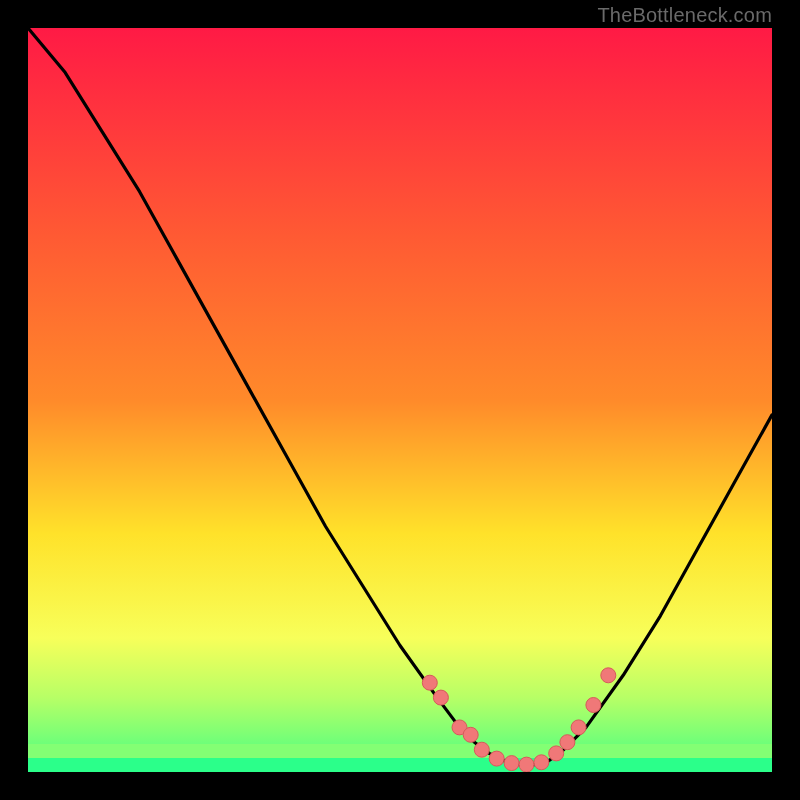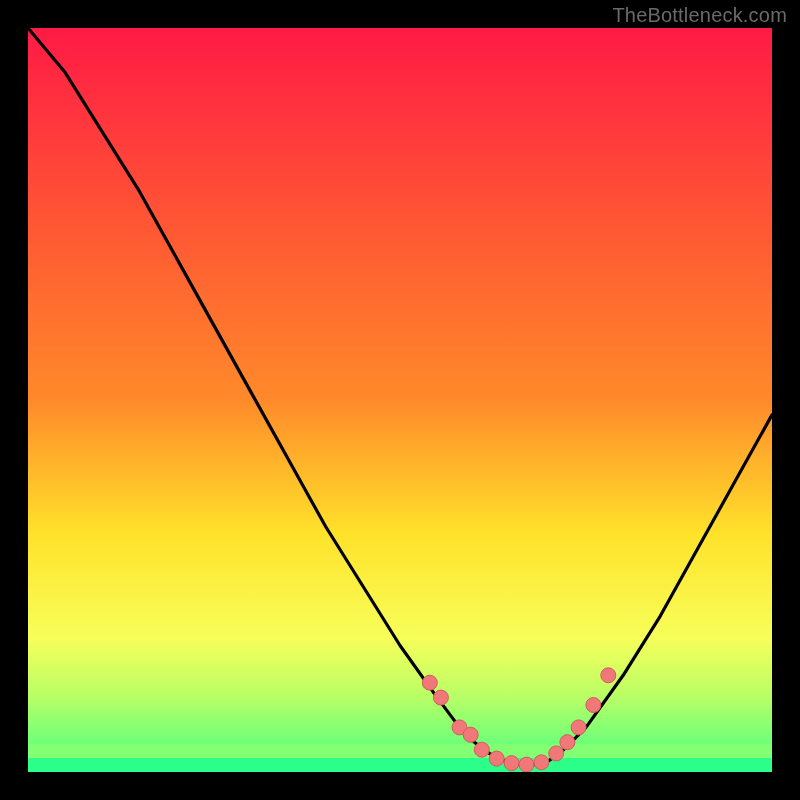--- a/index.html
+++ b/index.html
@@ -1,21 +1,21 @@
 <!DOCTYPE html>
 <html><head>
 <meta charset="utf-8">
 <style>
   * { margin: 0; padding: 0; box-sizing: border-box; }
   html, body { width: 800px; height: 800px; overflow: hidden; background: #000; }
   .frame { width: 800px; height: 800px; background: #000; position: relative; }
   .watermark {
     position: absolute;
     top: 4px;
-    right: 13px;
+    right: 28px;
     font-family: Arial, Helvetica, sans-serif;
     font-size: 20px;
     color: #6a6a6a;
     letter-spacing: 0.2px;
     user-select: none;
   }
   .plot {
     position: absolute;
     left: 28px;
     top: 28px;

